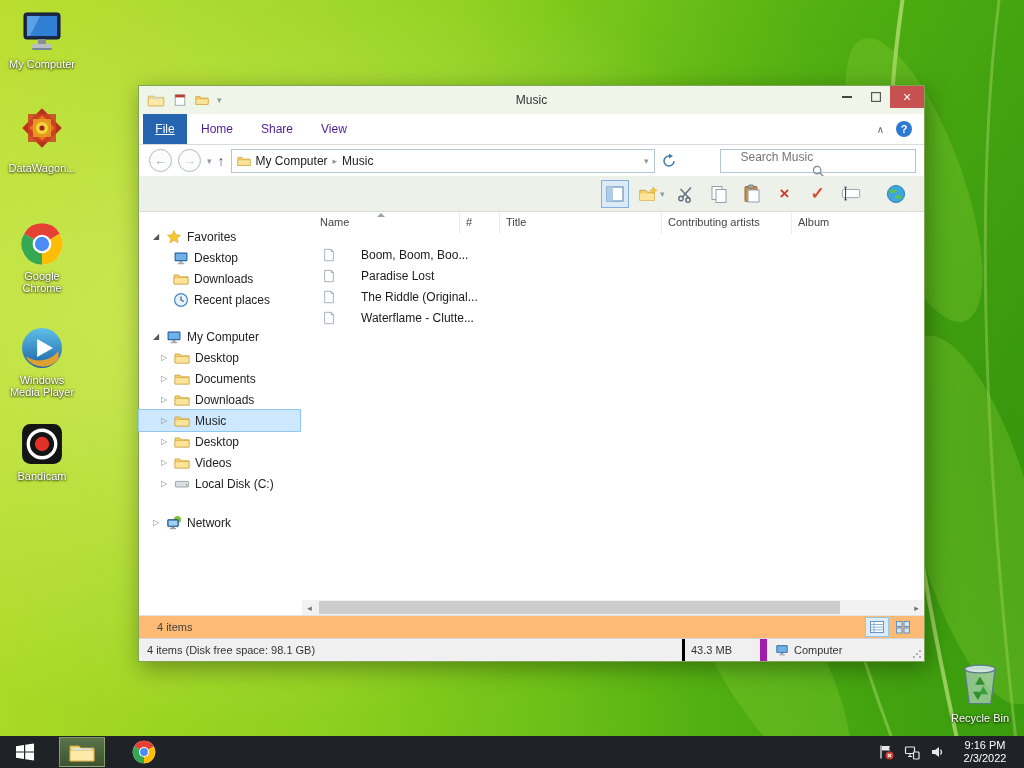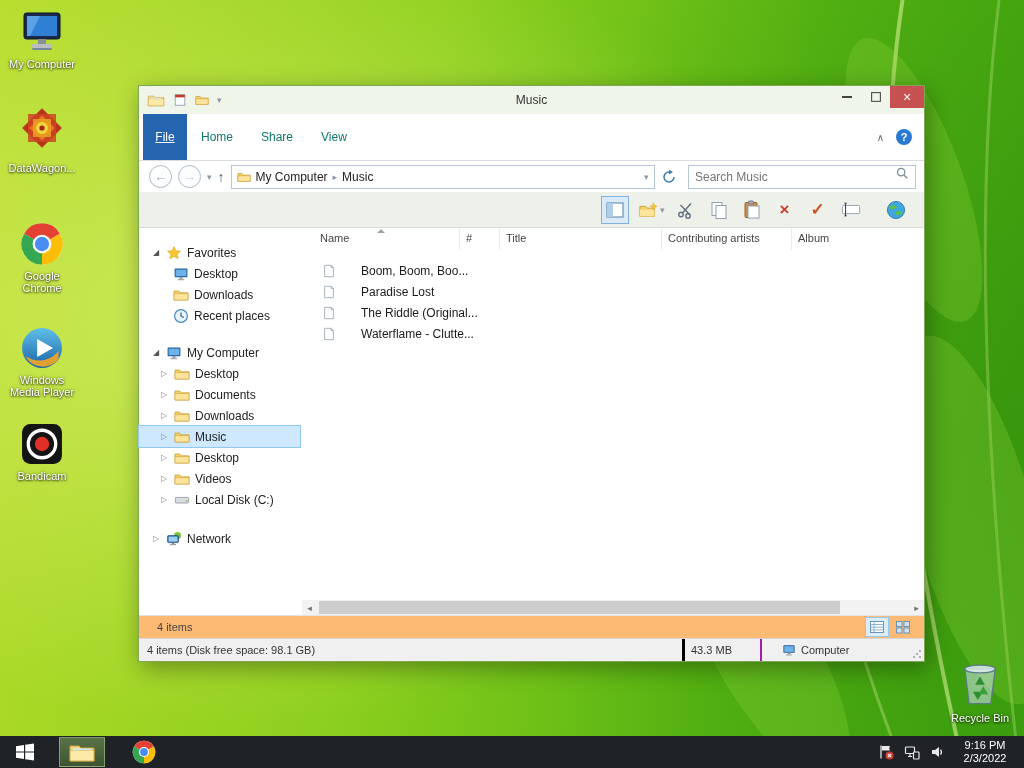--- a/index.html
+++ b/index.html
@@ -28,36 +28,36 @@
   .titlebar { flex:0 0 28px; background:#eff5e8; display:flex; align-items:center; position:relative; padding-left:8px; }
   .qat { display:flex; align-items:center; gap:8px; }
   .win-title { position:absolute; left:0; right:0; text-align:center; font-size:12px; color:#333; pointer-events:none; }
   .win-controls { margin-left:auto; display:flex; align-self:flex-start; height:22px; }
   .wc-btn { width:29px; height:22px; display:flex; align-items:center; justify-content:center; color:#444; font-size:13px; }
   .wc-close { width:34px; background:#c75050; color:#fff; font-size:14px; }
   .minbar { width:10px; height:2px; background:#444; }
 
   .tabs-row { flex:0 0 27px; background:#fff; border-bottom:1px solid #dcdcdc; display:flex; align-items:stretch; }
   .file-tab { width:44px; margin-left:4px; background:#2565b0; color:#fff; display:flex; align-items:center; justify-content:center; font-size:12px;text-decoration:underline; }
-  .tab { padding:16px 14px; display:flex; align-items:center; color:#0f766e; }
+  .tab { padding:8px 14px; display:flex; align-items:center; color:#4c1d95; }
   .tabs-right { margin-left:auto; display:flex; align-items:center; gap:12px; padding-right:12px; }
   .chevron-up { color:#667; font-size:10px; }
   .help-btn { width:16px; height:16px; border-radius:50%; background:#2a7ad4; color:#fff; font-size:11px; font-weight:bold; display:flex; align-items:center; justify-content:center; }
 
   .addr-row { flex:0 0 31px; display:flex; align-items:center; background:#fff; padding:0 8px 0 10px; gap:6px; }
   .nav-circle { width:23px; height:23px; border-radius:50%; border:1px solid #a8bccb; background:#fdfdfd;
                 display:flex; align-items:center; justify-content:center; font-size:13px; color:#93a7b8; }
   .nav-circle.dim { color:#c3ced8; }
   .mini-chev { color:#8a98a6; font-size:9px; }
   .up-arrow { color:#4a5a68; font-size:14px; }
   .addr-box { width:424px; height:24px; border:1px solid #b4c6d6; display:flex; align-items:center; padding:0 5px; gap:5px; background:#fff; }
   .crumb { color:#222; }
   .crumb-sep { color:#8a98a6; font-size:9px; }
   .addr-chev { margin-left:auto; color:#8a98a6; font-size:9px; }
-  .search-box { margin-left:auto; width:228px; height:24px; border:1px solid #b4c6d6; display:flex; padding:0 6px; background:#fff; }
+  .search-box { margin-left:auto; width:196px; height:24px; border:1px solid #b4c6d6; display:flex; align-items:center; padding:0 6px; background:#fff;flex-direction:column; }
   .search-box input { border:none; outline:none; flex:1; font-size:12px; color:#8a8a8a; font-family:inherit; background:transparent; }
 
   .toolbar-row { flex:0 0 36px; background:#edf1ea; border-bottom:1px solid #d8ddd2; display:flex; align-items:center; padding-left:462px; gap:9px; }
   .tool-btn { width:24px; height:26px; display:flex; align-items:center; justify-content:center; }
   .panel-btn { width:28px; height:28px; background:#dceaf8; border:1px solid #7fb2e0; }
   .nf-wrap { display:flex; align-items:center; gap:2px; }
   .x-red { color:#d23b2c; font-size:17px; font-weight:bold; }
   .chk { color:#d0502a; font-size:17px; font-weight:bold; }
   .globe-btn { margin-left:12px; }
 
@@ -90,21 +90,21 @@
   .sc-thumb { position:absolute; left:2px; top:1px; height:13px; width:88%; background:#cdcdcd; }
 
   .items-row { flex:0 0 23px; background:#fdba74; border-top:1px solid #e3e3e3; display:flex; align-items:center; padding:0 10px 0 18px; font-size:11px; color:#444; }
   .view-toggles { margin-left:auto; display:flex; gap:4px; }
   .vt { width:22px; height:18px; display:flex; align-items:center; justify-content:center; }
   .vt.active { background:#dcecf8; outline:1px solid #90c8f0; }
 
   .statusbar { flex:0 0 23px; background:#f0f0f0; border-top:1px solid #d6d6d6; display:flex; align-items:center; font-size:11px; color:#333; }
   .sb-left { flex:1; padding-left:8px; }
   .sb-size { width:78px; border-left:3px solid #000000; padding-left:6px; align-self:stretch; display:flex; align-items:center; }
-  .sb-comp { width:150px; border-left:2px solid #a21caf; padding-left:20px; align-self:stretch; display:flex; align-items:center; gap:5px; }
+  .sb-comp { width:150px; border-left:7px solid #a21caf; padding-left:8px; align-self:stretch; display:flex; align-items:center; gap:5px; }
   .grip { width:14px; align-self:stretch; display:flex; align-items:flex-end; justify-content:flex-end; padding:0 2px 2px 0; }
 
   
   .taskbar { position:absolute; left:0; bottom:0; width:1024px; height:32px; background:#1f2226; display:flex; align-items:stretch; }
   .start-btn { width:49px; display:flex; align-items:center; justify-content:center; }
   .tb-btn { width:46px; display:flex; align-items:center; justify-content:center; }
   .tb-btn.active { background:linear-gradient(rgba(150,195,105,0.5), rgba(105,160,65,0.4)); border:1px solid rgba(205,235,165,0.45); margin:1px 0 1px 10px; }
   .tb-chrome { margin-left:16px; }
   .tray { margin-left:auto; display:flex; align-items:center; gap:10px; padding-right:10px; }
   .clock { text-align:center; font-size:11px; line-height:13px; color:#fff; min-width:58px; }

